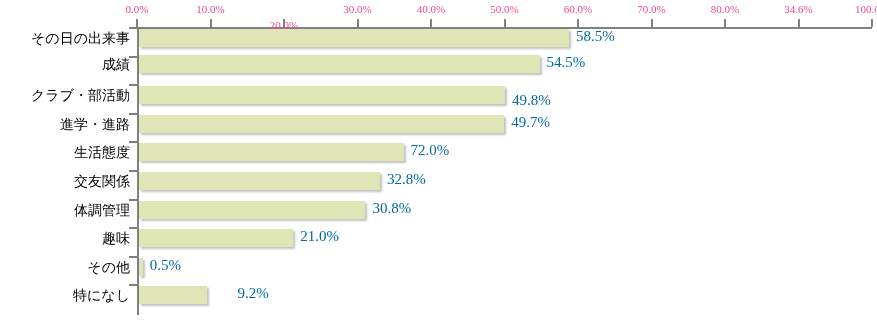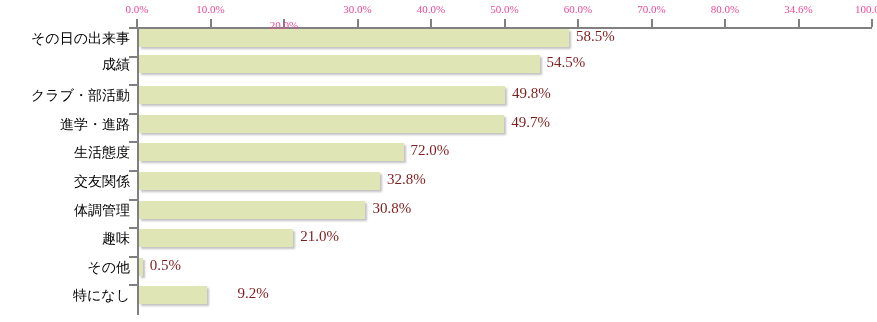--- a/index.html
+++ b/index.html
@@ -99,21 +99,21 @@
     top: 0;
     height: 18px;
     background: #dfe5b4;
     box-shadow: 2px 2px 2px rgba(120,120,120,0.45);
   }
 
   .bar-value {
     position: absolute;
     top: -2px;
     font-size: 15px;
-    color: #7f1d1d;
+    color: #0369a1;
     white-space: nowrap;
   }
 </style>
 </head>
 <body>
 
 <div id="chart-root">
 
   <div class="axis-line"></div>
 
@@ -171,21 +171,21 @@
         <div class="bar-wrap" style="top: 0px; width: 400.575px;">
           <div class="bar" title="成績 54.5%" style="width: 400.575px; background: rgb(223, 229, 180);"></div>
         </div>
         <div class="bar-value" style="left: 546.575px; line-height: 18px;">54.5%</div>
       </div>
       <div class="row" style="top: 86.2px; height: 28.6px;">
         <div class="cat-label" style="top: 0px; line-height: 18px;">クラブ・部活動</div>
         <div class="bar-wrap" style="top: 0px; width: 366.03px;">
           <div class="bar" title="クラブ・部活動 49.8%" style="width: 366.03px; background: rgb(223, 229, 180);"></div>
         </div>
-        <div class="bar-value" style="left: 512.03px; line-height: 18px;">49.8%</div>
+        <div class="bar-value" style="left: 512.03px; line-height: 18px; margin-top: 7px;">49.8%</div>
       </div>
       <div class="row" style="top: 114.8px; height: 28.6px;">
         <div class="cat-label" style="top: 0px; line-height: 18px;">進学・進路</div>
         <div class="bar-wrap" style="top: 0px; width: 365.295px;">
           <div class="bar" title="進学・進路 49.7%" style="width: 365.295px; background: rgb(223, 229, 180);"></div>
         </div>
         <div class="bar-value" style="left: 511.295px; line-height: 18px;">49.7%</div>
       </div>
       <div class="row" style="top: 143.4px; height: 28.6px;">
         <div class="cat-label" style="top: 0px; line-height: 18px;">生活態度</div>

